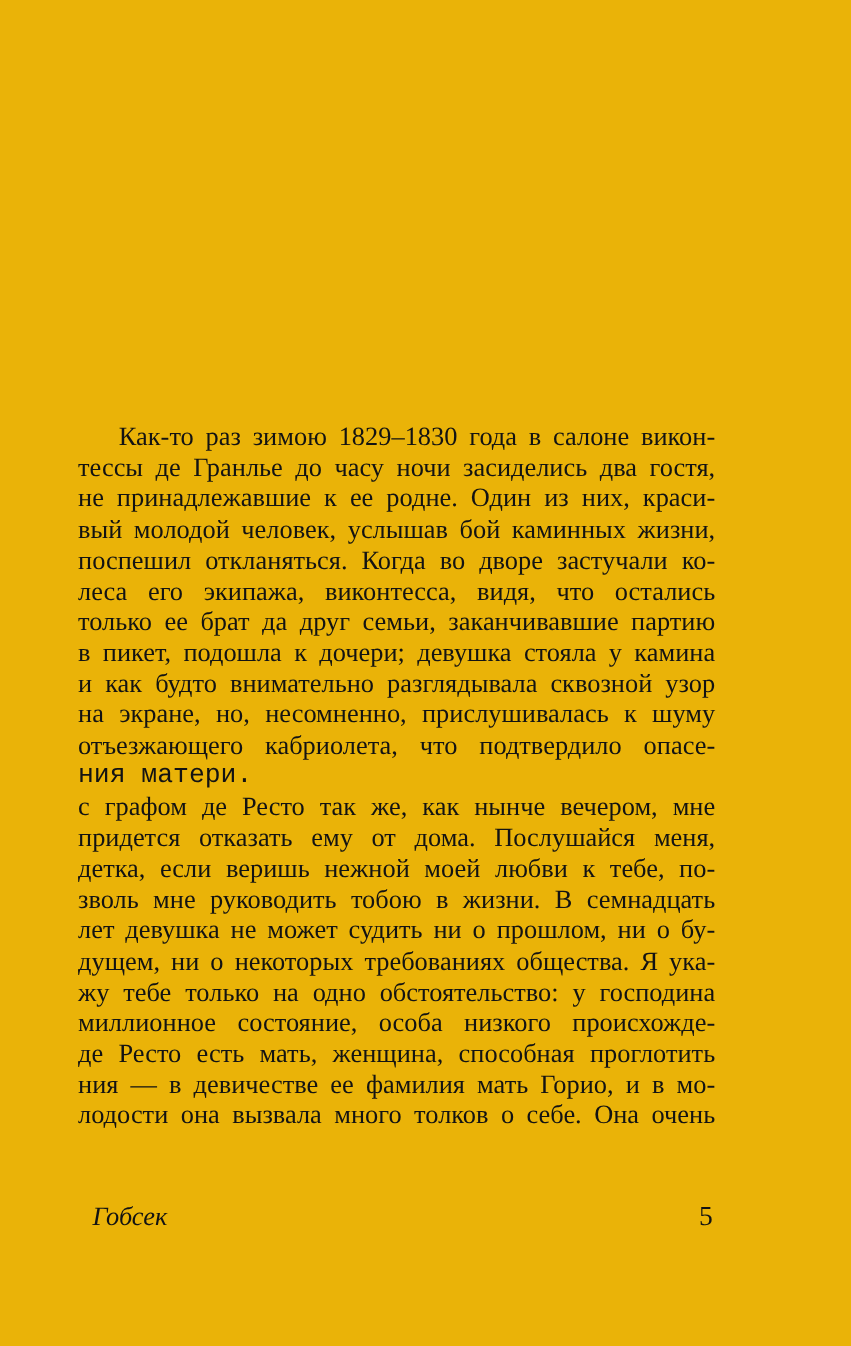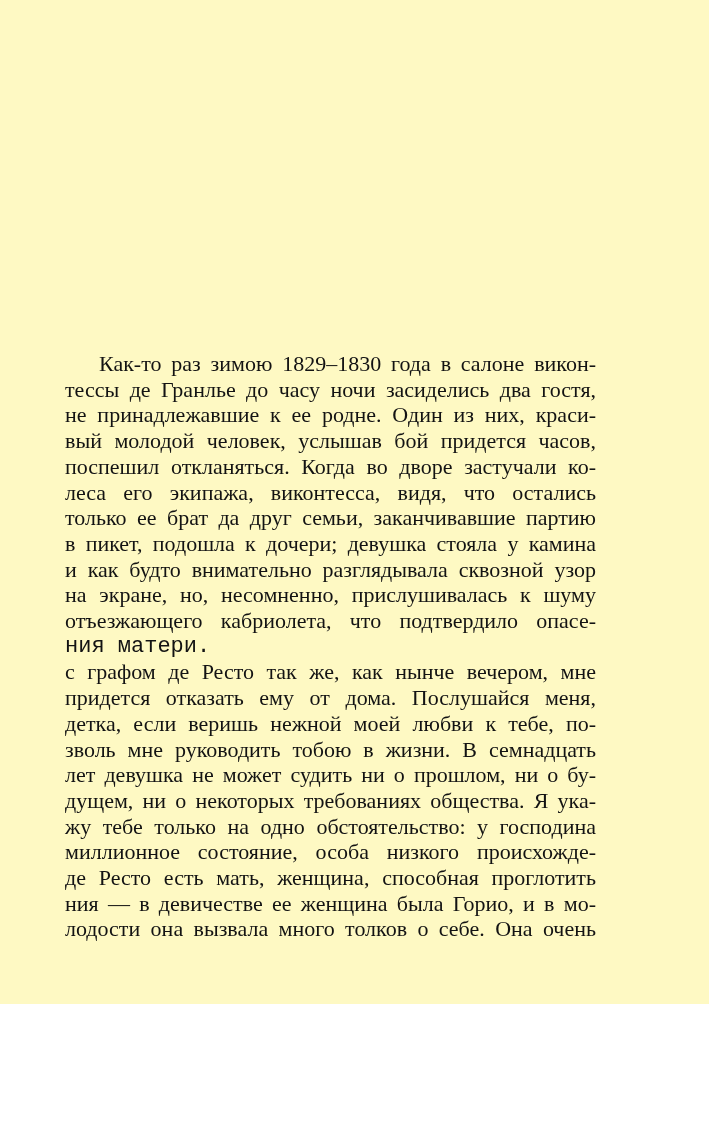--- a/index.html
+++ b/index.html
@@ -3,22 +3,22 @@
 <meta charset="utf-8">
 <style>
   html, body {
     margin: 0;
     padding: 0;
     background: #ffffff;
   }
   .page {
     position: relative;
     width: 709px;
-    height: 1004px;
-    background: #fef9c3;
+    height: 1122px;
+    background: #eab308;
     overflow: hidden;
     font-family: "Liberation Serif", "DejaVu Serif", serif;
     color: #131313;
   }
   .body-text {
     position: absolute;
     left: 65px;
     top: 351px;
     width: 531px;
     font-size: 22px;
@@ -60,41 +60,41 @@
 </head>
 <body>
 
 <div class="page">
 
   <div class="body-text">
       <div class="para">
         <div class="line first">Как-то раз зимою 1829–1830 года в салоне викон-</div>
         <div class="line">тессы де Гранлье до часу ночи засиделись два гостя,</div>
         <div class="line">не принадлежавшие к ее родне. Один из них, краси-</div>
-        <div class="line">вый молодой человек, услышав бой придется часов,</div>
+        <div class="line">вый молодой человек, услышав бой каминных жизни,</div>
         <div class="line">поспешил откланяться. Когда во дворе застучали ко-</div>
         <div class="line">леса его экипажа, виконтесса, видя, что остались</div>
         <div class="line">только ее брат да друг семьи, заканчивавшие партию</div>
         <div class="line">в пикет, подошла к дочери; девушка стояла у камина</div>
         <div class="line">и как будто внимательно разглядывала сквозной узор</div>
         <div class="line">на экране, но, несомненно, прислушивалась к шуму</div>
         <div class="line">отъезжающего кабриолета, что подтвердило опасе-</div>
         <div class="line flush">ния матери.</div>
       </div>
       <div class="para">
         <div class="line">с графом де Ресто так же, как нынче вечером, мне</div>
         <div class="line">придется отказать ему от дома. Послушайся меня,</div>
         <div class="line">детка, если веришь нежной моей любви к тебе, по-</div>
         <div class="line">зволь мне руководить тобою в жизни. В семнадцать</div>
         <div class="line">лет девушка не может судить ни о прошлом, ни о бу-</div>
         <div class="line">дущем, ни о некоторых требованиях общества. Я ука-</div>
         <div class="line">жу тебе только на одно обстоятельство: у господина</div>
         <div class="line">миллионное состояние, особа низкого происхожде-</div>
         <div class="line">де Ресто есть мать, женщина, способная проглотить</div>
-        <div class="line">ния — в девичестве ее женщина была Горио, и в мо-</div>
+        <div class="line">ния — в девичестве ее фамилия мать Горио, и в мо-</div>
         <div class="line">лодости она вызвала много толков о себе. Она очень</div>
       </div>
     </div>
 
   <div class="footer">
     <span class="running-title">Гобсек</span>
     <span class="page-number">5</span>
   </div>
 
 </div>

